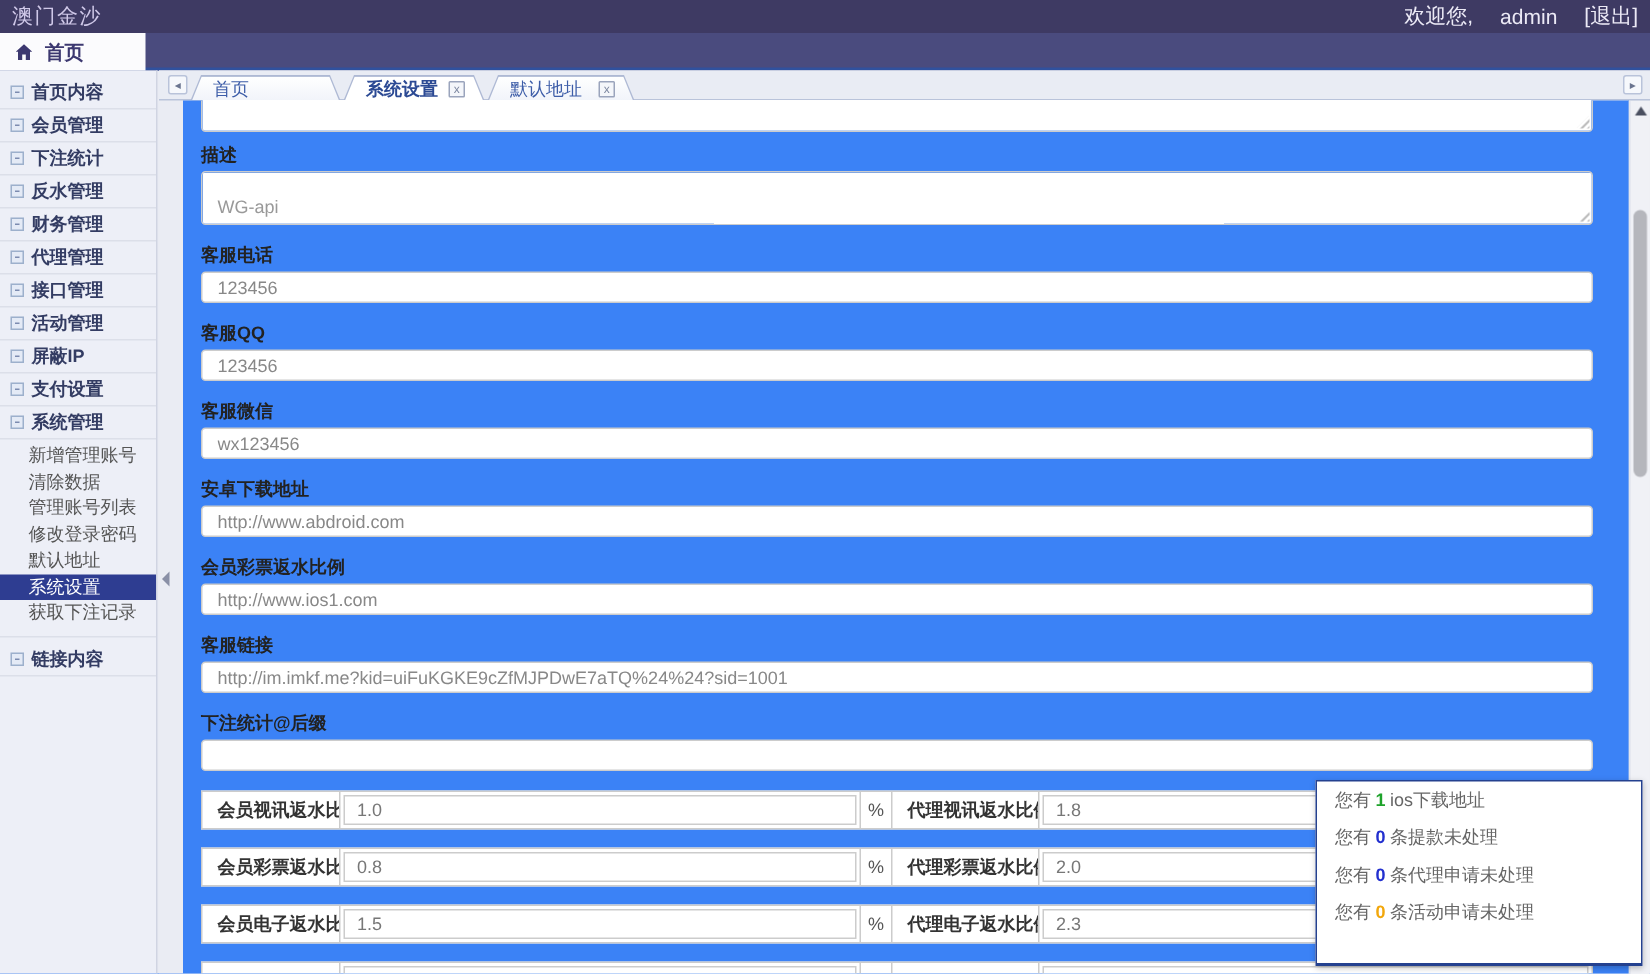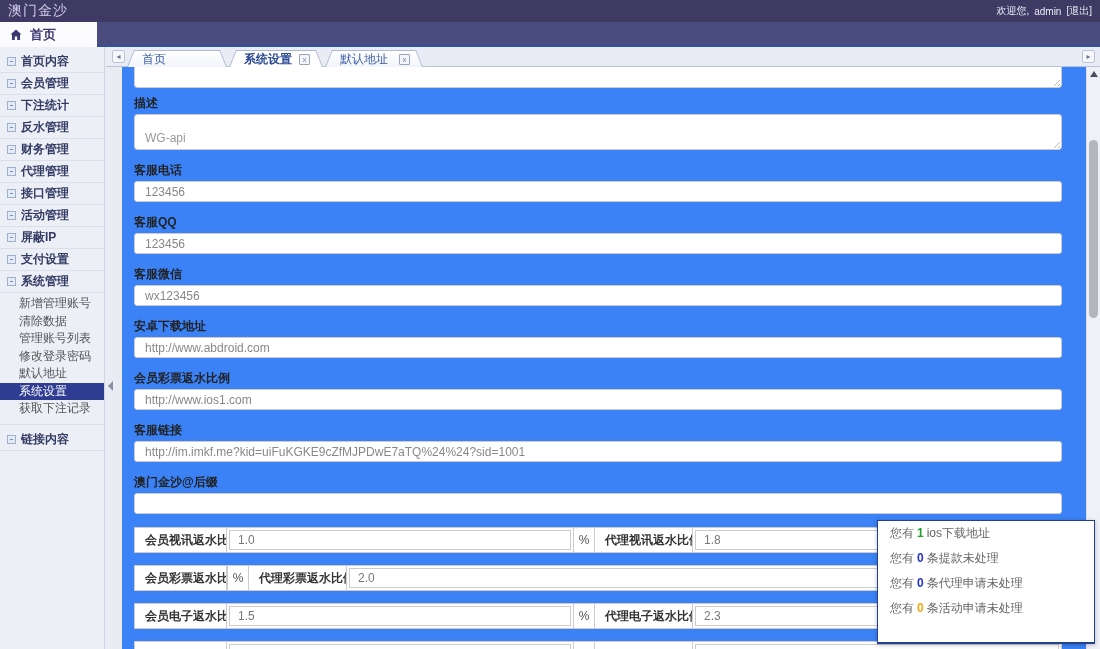--- a/index.html
+++ b/index.html
@@ -12,21 +12,21 @@
   }
 
   
   .topbar {
     position:absolute; left:0; top:0; width:1100px; height:22px;
     background:#3e3a63; color:#d3cde9;
     display:flex; align-items:center; justify-content:space-between;
     padding:0 8px;
   }
   .brand { font-size:14px; letter-spacing:1px; color:#cfc8e8; }
-  .welcome { font-size:10px; color:#eceaf6; display:flex; gap:5px; align-items:center;justify-content:flex-end; }
+  .welcome { font-size:14px; color:#eceaf6; display:flex; gap:18px; align-items:center;justify-content:flex-end; }
 
   .subbar {
     position:absolute; left:0; top:22px; width:1100px; height:25px;
     background:#4a4b7e; border-bottom:2px solid #30519e;
   }
   .home-tab {
     position:absolute; left:0; top:0; width:97px; height:25px;
     background:#fbfbfd; color:#3c3870; font-weight:bold; font-size:13px;
     display:flex; align-items:center; gap:8px; padding-left:10px; z-index:3;
   }
@@ -329,38 +329,41 @@
         <div class="fld-label">会员彩票返水比例</div>
         <input class="fld-input" value="http://www.ios1.com" style="">
       </div>
 
       <div class="fld-block">
         <div class="fld-label">客服链接</div>
         <input class="fld-input" value="http://im.imkf.me?kid=uiFuKGKE9cZfMJPDwE7aTQ%24%24?sid=1001" style="">
       </div>
 
       <div class="fld-block">
-        <div class="fld-label">澳门金沙@后缀</div>
+        <div class="fld-label">下注统计@后缀</div>
         <input class="fld-input" value="" style="">
       </div>
 
       <div class="ratio-row first">
         <div class="rr-label">会员视讯返水比例</div>
         <div class="rr-wrap">
             <input class="rr-input" value="1.0" style="">
           </div>
         <div class="rr-pct">%</div>
         <div class="rr-label b rr-label2">代理视讯返水比例</div>
         <div class="rr-wrap last">
             <input class="rr-input" value="1.8" style="">
           </div>
       </div>
 
       <div class="ratio-row">
         <div class="rr-label">会员彩票返水比例</div>
+        <div class="rr-wrap">
+            <input class="rr-input" value="0.8" style="">
+          </div>
         <div class="rr-pct">%</div>
         <div class="rr-label b rr-label2">代理彩票返水比例</div>
         <div class="rr-wrap last">
             <input class="rr-input" value="2.0" style="">
           </div>
       </div>
 
       <div class="ratio-row">
         <div class="rr-label">会员电子返水比例</div>
         <div class="rr-wrap">

